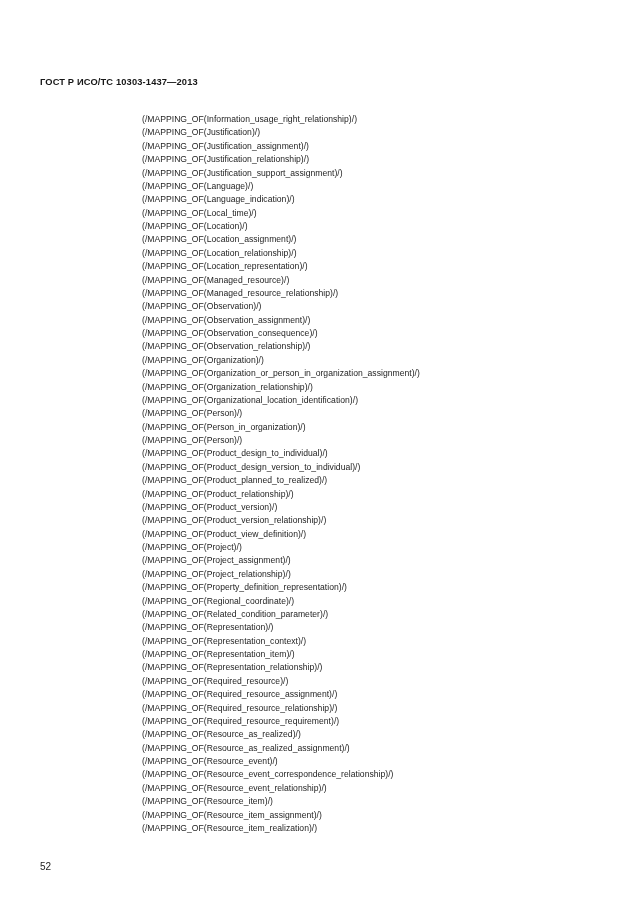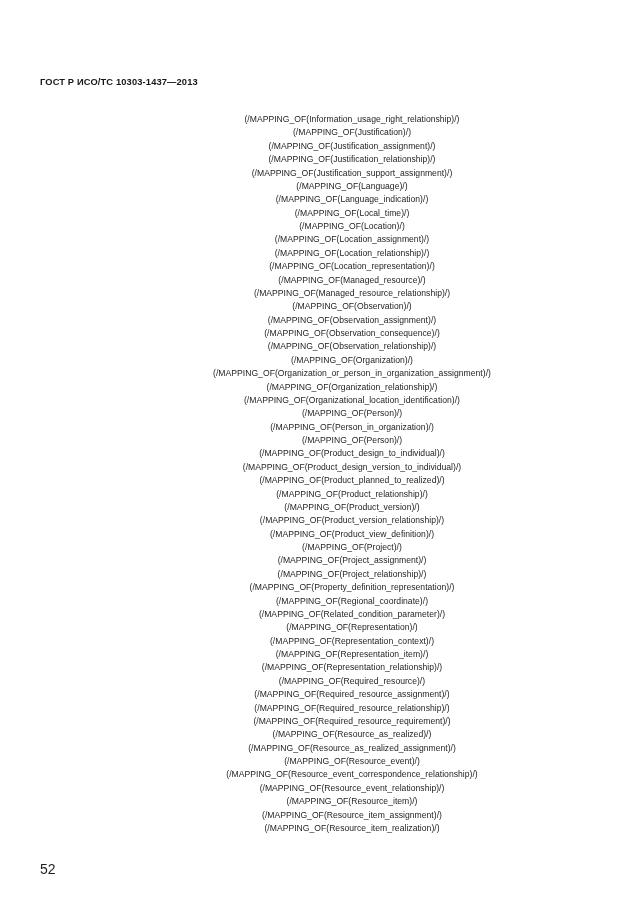--- a/index.html
+++ b/index.html
@@ -35,27 +35,26 @@
     top: 81px;
     width: 420px;
   }
   .code-line {
     font-family: "Liberation Sans", sans-serif;
     font-size: 8.6px;
     line-height: 13.38px;
     color: #1d1d1d;
     white-space: nowrap;
     letter-spacing: 0.02px;
-    text-align: center;
   }
   .page-number {
     position: absolute;
     left: 40px;
     top: 829px;
-    font-size: 14px;
+    font-size: 10px;
     color: #1d1d1d;
   }
 </style>
 </head>
 <body>
 
 <div class="page">
 
   <div class="running-header">ГОСТ Р ИСО/ТС 10303-1437—2013</div>
 

